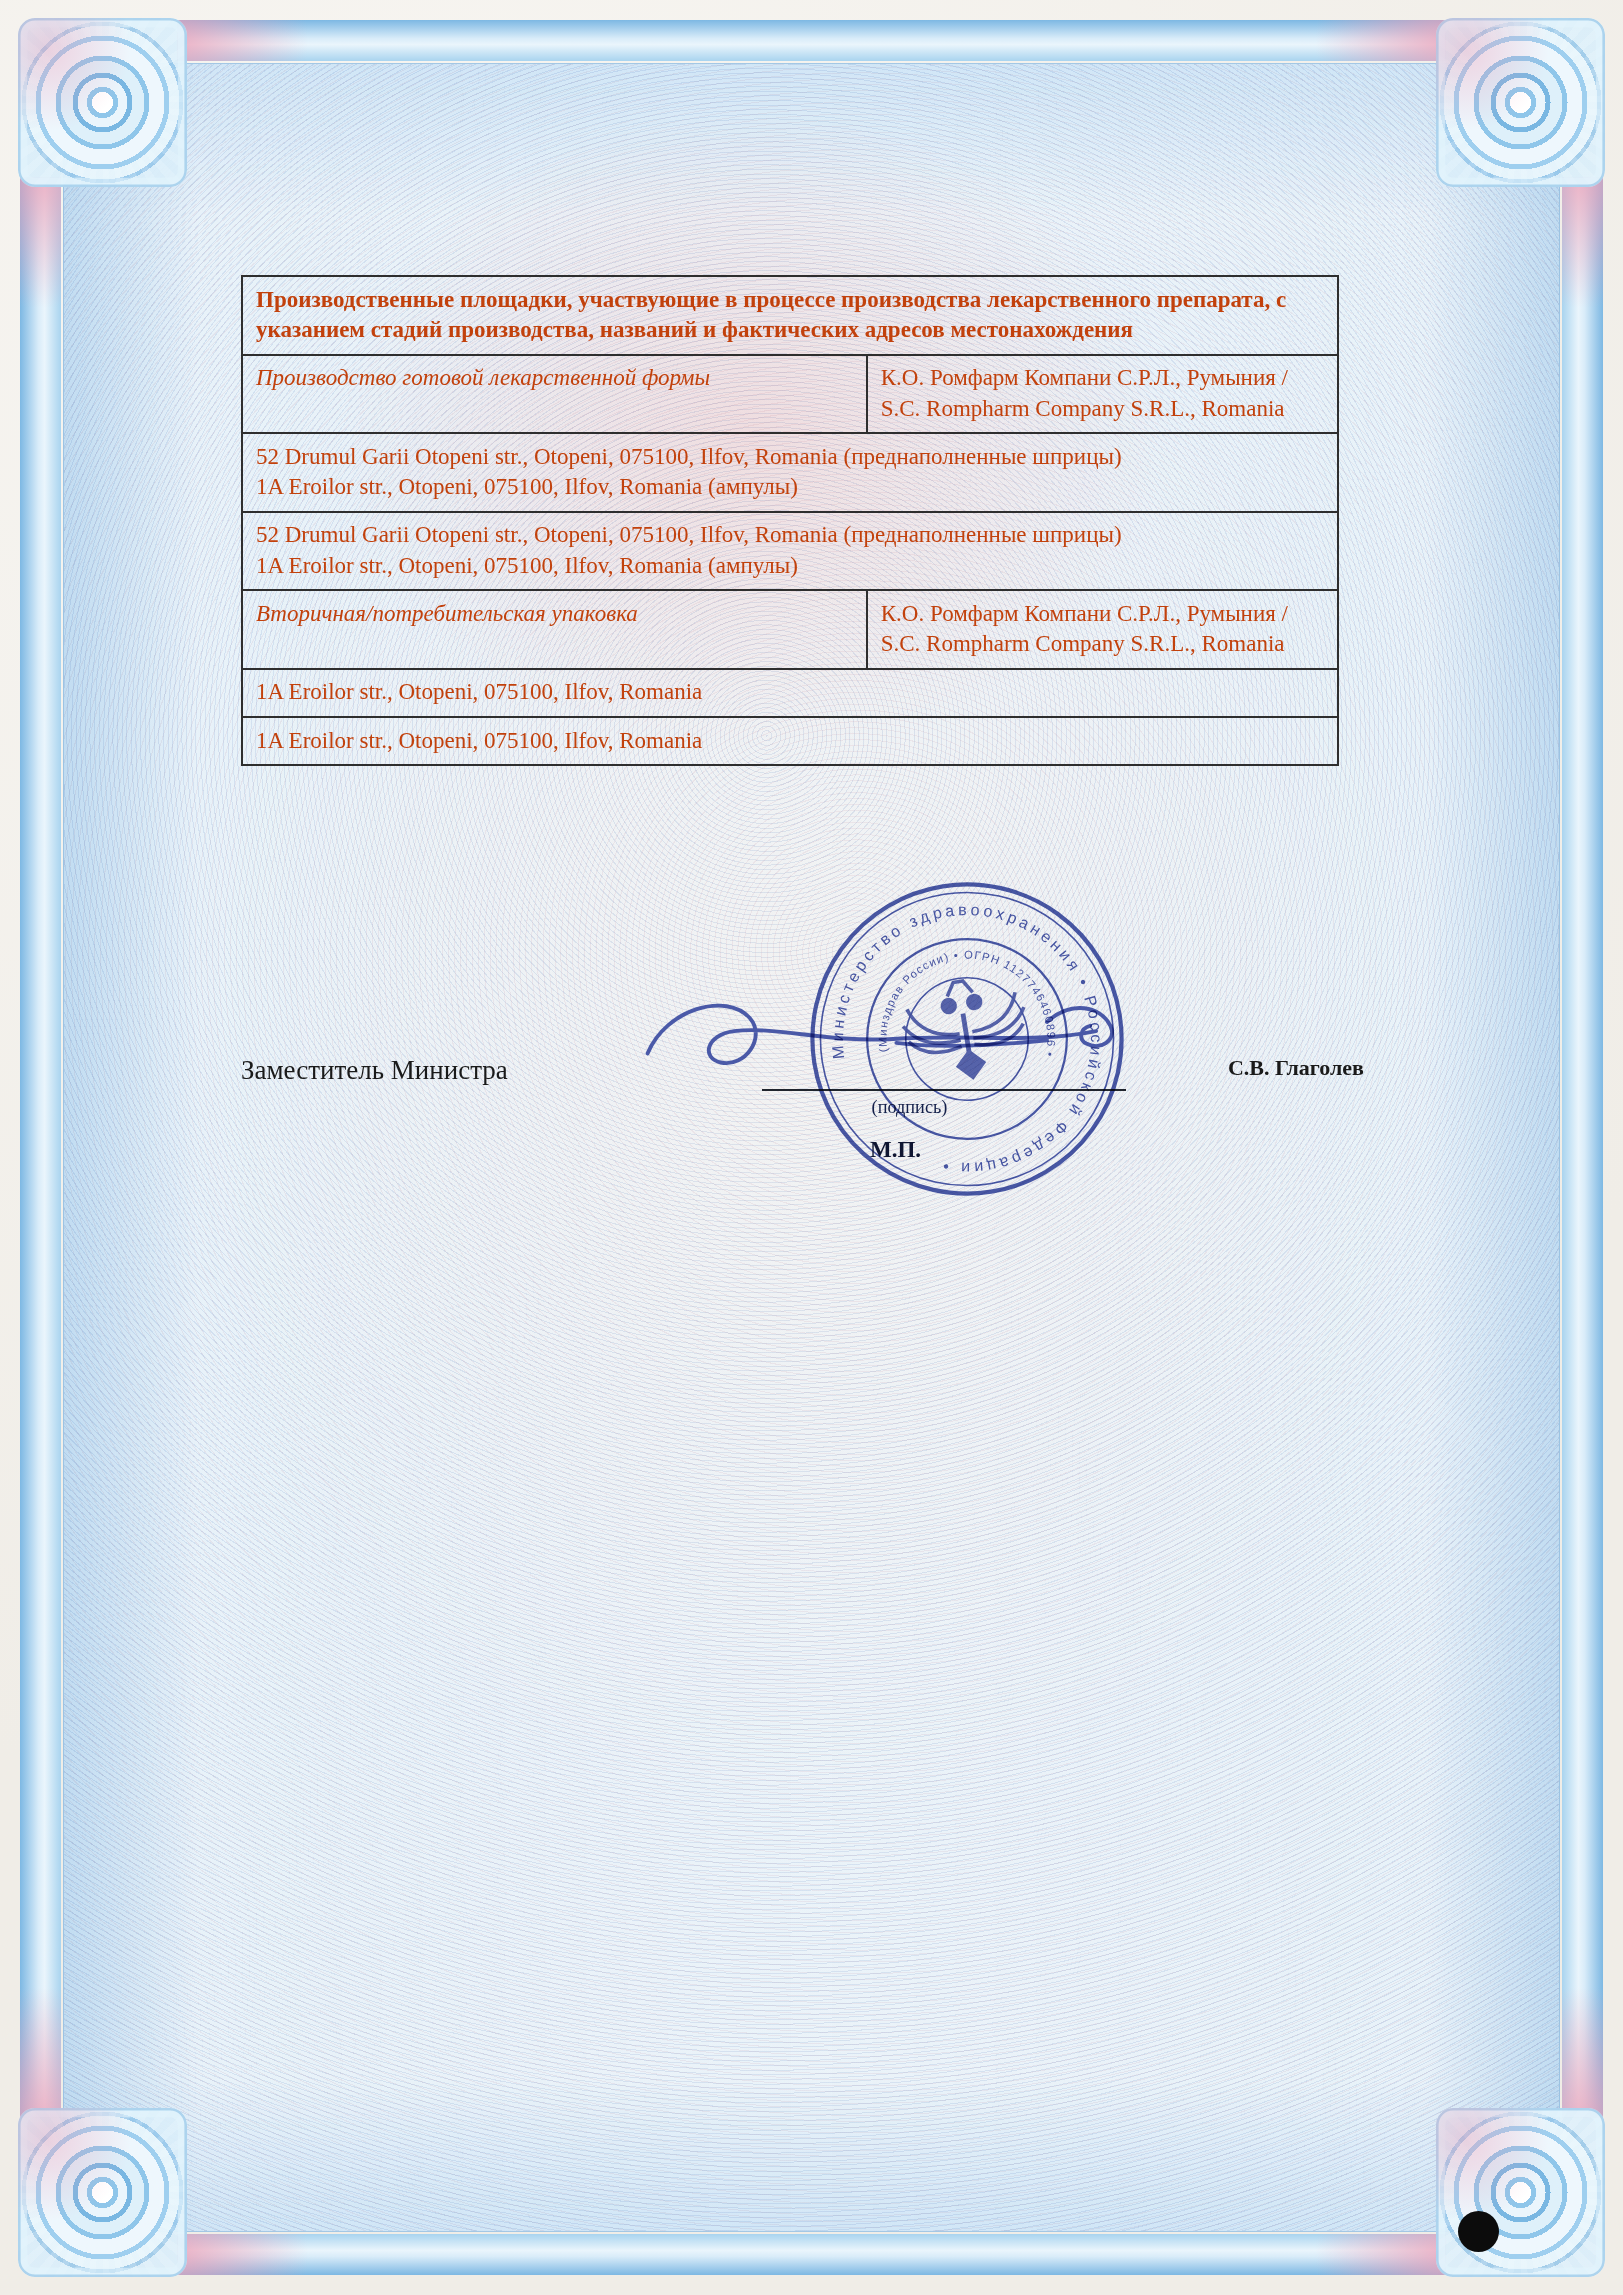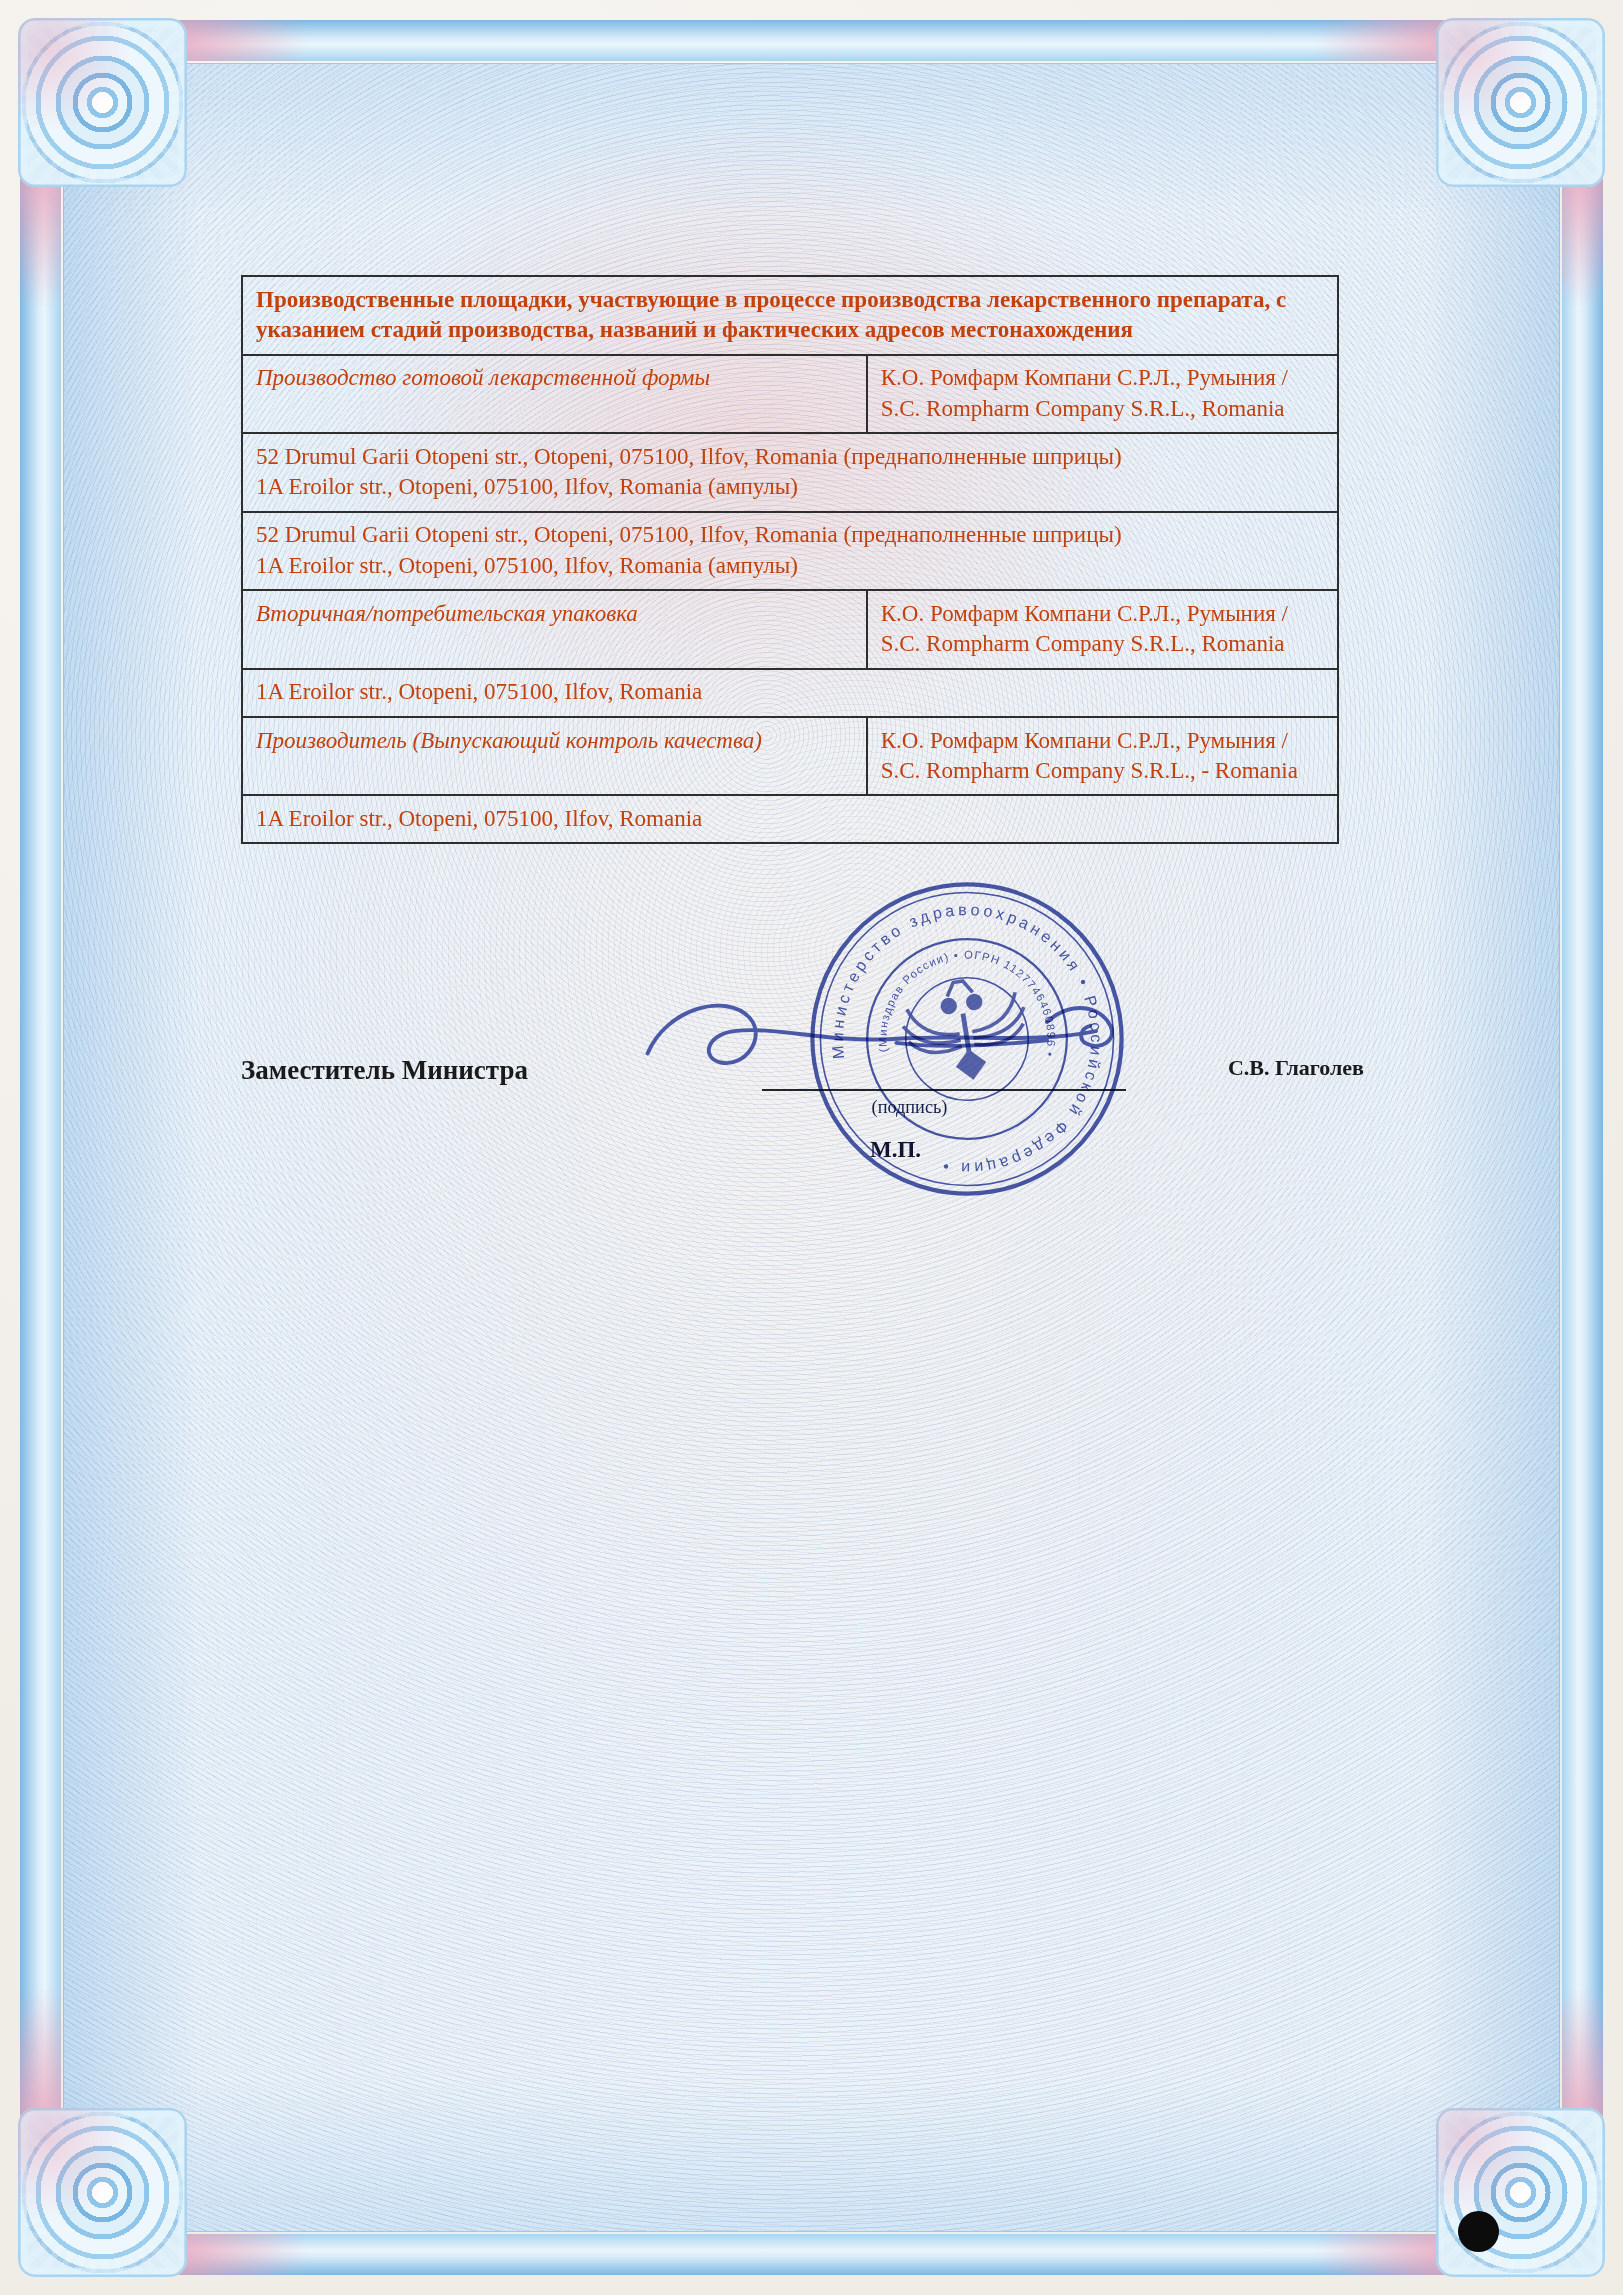--- a/index.html
+++ b/index.html
@@ -82,21 +82,21 @@
   .reg-table{
     position:absolute;z-index:3;left:241px;top:275px;width:1098px;
     border-collapse:collapse;font-size:23px;line-height:1.32;color:#c2410c;
   }
   .reg-table td{border:2px solid #2e2e2e;padding:7.9px 13px;vertical-align:top;}
   .reg-table .title-cell{font-weight:bold;}
   .reg-table .stage-cell{font-style:italic;width:57%;border-radius:15px;}
   .reg-table .addr-cell{white-space:pre-line;margin-top:16px;}
 
   
-  .sig-title{position:absolute;z-index:4;left:241px;top:1055px;font-size:27px;font-weight:bold;}
+  .sig-title{position:absolute;z-index:4;left:241px;top:1055px;font-size:27px;font-weight:normal;}
   .sig-name{position:absolute;z-index:4;right:259px;top:1055px;font-size:22px;font-weight:bold;}
   .sig-line{position:absolute;z-index:4;left:762px;top:1089px;width:364px;border-top:2px solid #20252e;}
   .sig-caption{position:absolute;z-index:4;left:772px;top:1097px;width:275px;text-align:center;font-size:18.3px;color:#14204a;}
   .seal-mark{position:absolute;z-index:6;left:870px;top:1137px;font-size:23px;font-weight:bold;color:#101632;}
   .signature-svg{position:absolute;z-index:5;left:628px;top:980px;width:563px;height:131px;}
 
   
   .stamp{
     position:absolute;z-index:5;left:806px;top:878px;width:322px;height:322px;
     opacity:.88;mix-blend-mode:multiply;transform:rotate(-9deg);
@@ -144,24 +144,20 @@
       <tr>
         <td colspan="2" class="addr-cell">52 Drumul Garii Otopeni str., Otopeni, 075100, Ilfov, Romania (преднаполненные шприцы)
 1A Eroilor str., Otopeni, 075100, Ilfov, Romania (ампулы)</td>
       </tr>
       <tr>
         <td class="stage-cell">Вторичная/потребительская упаковка</td>
         <td class="mfr-cell">К.О. Ромфарм Компани С.Р.Л., Румыния / S.C. Rompharm Company S.R.L., Romania</td>
       </tr>
       <tr>
         <td colspan="2" class="addr-cell">1A Eroilor str., Otopeni, 075100, Ilfov, Romania</td>
-      </tr>
-      <tr>
-        <td class="stage-cell">Производитель (Выпускающий контроль качества)</td>
-        <td class="mfr-cell">К.О. Ромфарм Компани С.Р.Л., Румыния / S.C. Rompharm Company S.R.L., - Romania</td>
       </tr>
       <tr>
         <td colspan="2" class="addr-cell">1A Eroilor str., Otopeni, 075100, Ilfov, Romania</td>
       </tr>
     </tbody>
   </table>
 
   <div class="sig-title">Заместитель Министра</div>
   <div class="sig-name">С.В. Глаголев</div>
   <div class="sig-line"></div>

